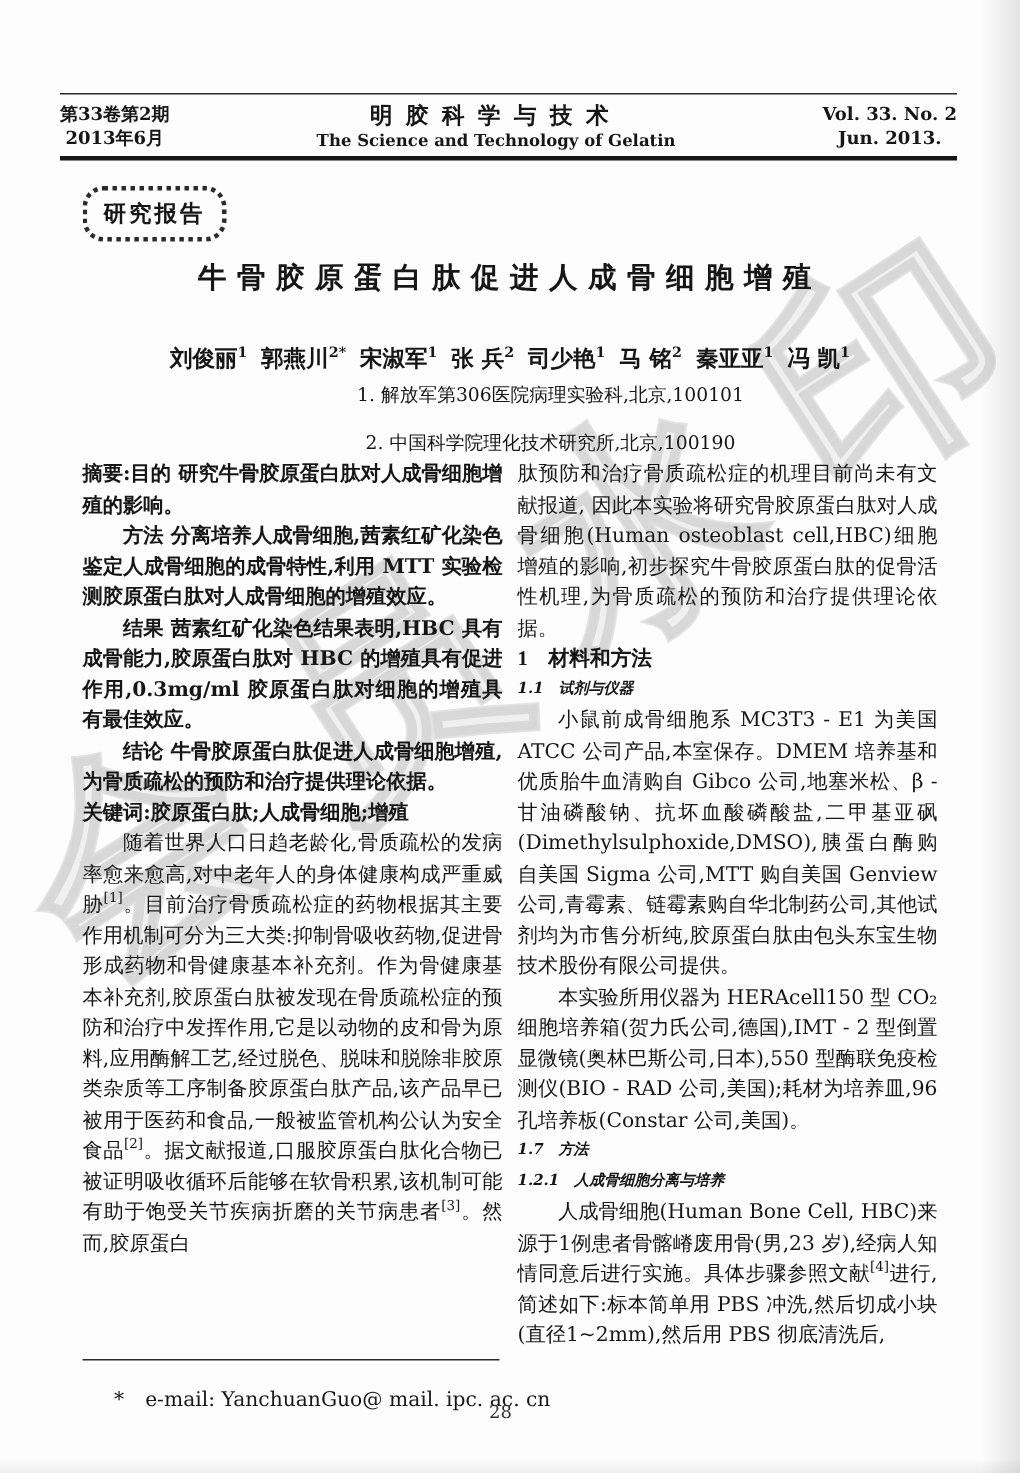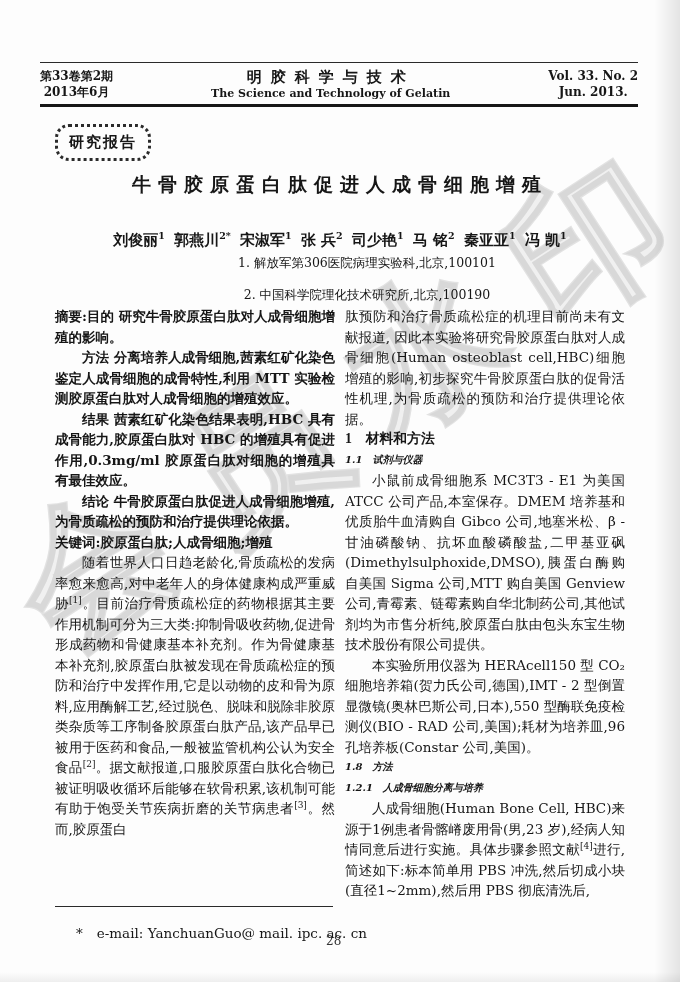--- a/index.html
+++ b/index.html
@@ -134,21 +134,21 @@
       <p class="abstract indent">结论 牛骨胶原蛋白肽促进人成骨细胞增殖,为骨质疏松的预防和治疗提供理论依据。</p>
       <p class="keywords">关键词:胶原蛋白肽;人成骨细胞;增殖</p>
       <p class="intro indent">随着世界人口日趋老龄化,骨质疏松的发病率愈来愈高,对中老年人的身体健康构成严重威胁<sup class="ref">[1]</sup>。目前治疗骨质疏松症的药物根据其主要作用机制可分为三大类:抑制骨吸收药物,促进骨形成药物和骨健康基本补充剂。作为骨健康基本补充剂,胶原蛋白肽被发现在骨质疏松症的预防和治疗中发挥作用,它是以动物的皮和骨为原料,应用酶解工艺,经过脱色、脱味和脱除非胶原类杂质等工序制备胶原蛋白肽产品,该产品早已被用于医药和食品,一般被监管机构公认为安全食品<sup class="ref">[2]</sup>。据文献报道,口服胶原蛋白肽化合物已被证明吸收循环后能够在软骨积累,该机制可能有助于饱受关节疾病折磨的关节病患者<sup class="ref">[3]</sup>。然而,胶原蛋白</p>
     </div>
     <div class="col">
       <p>肽预防和治疗骨质疏松症的机理目前尚未有文献报道, 因此本实验将研究骨胶原蛋白肽对人成骨细胞(Human osteoblast cell,HBC)细胞增殖的影响,初步探究牛骨胶原蛋白肽的促骨活性机理,为骨质疏松的预防和治疗提供理论依据。</p>
       <p class="sec-h">1　材料和方法</p>
       <p class="sub-h">1.1　试剂与仪器</p>
       <p class="indent">小鼠前成骨细胞系 MC3T3 - E1 为美国 ATCC 公司产品,本室保存。DMEM 培养基和优质胎牛血清购自 Gibco 公司,地塞米松、β - 甘油磷酸钠、抗坏血酸磷酸盐,二甲基亚砜(Dimethylsulphoxide,DMSO),胰蛋白酶购自美国 Sigma 公司,MTT 购自美国 Genview 公司,青霉素、链霉素购自华北制药公司,其他试剂均为市售分析纯,胶原蛋白肽由包头东宝生物技术股份有限公司提供。</p>
       <p class="indent">本实验所用仪器为 HERAcell150 型 CO₂ 细胞培养箱(贺力氏公司,德国),IMT - 2 型倒置显微镜(奥林巴斯公司,日本),550 型酶联免疫检测仪(BIO - RAD 公司,美国);耗材为培养皿,96 孔培养板(Constar 公司,美国)。</p>
-      <p class="sub-h">1.8　方法</p>
+      <p class="sub-h">1.7　方法</p>
       <p class="sub-h">1.2.1　人成骨细胞分离与培养</p>
       <p class="indent">人成骨细胞(Human Bone Cell, HBC)来源于1例患者骨髂嵴废用骨(男,23 岁),经病人知情同意后进行实施。具体步骤参照文献<sup class="ref">[4]</sup>进行,简述如下:标本简单用 PBS 冲洗,然后切成小块(直径1~2mm),然后用 PBS 彻底清洗后,</p>
     </div>
   </div>
 
   <div class="fn-rule"></div>
   <div class="fn-text">
     <span class="star">*</span><span>e-mail: YanchuanGuo@ mail. ipc. ac. cn</span>
   </div>
   <div class="page-num">28</div>

